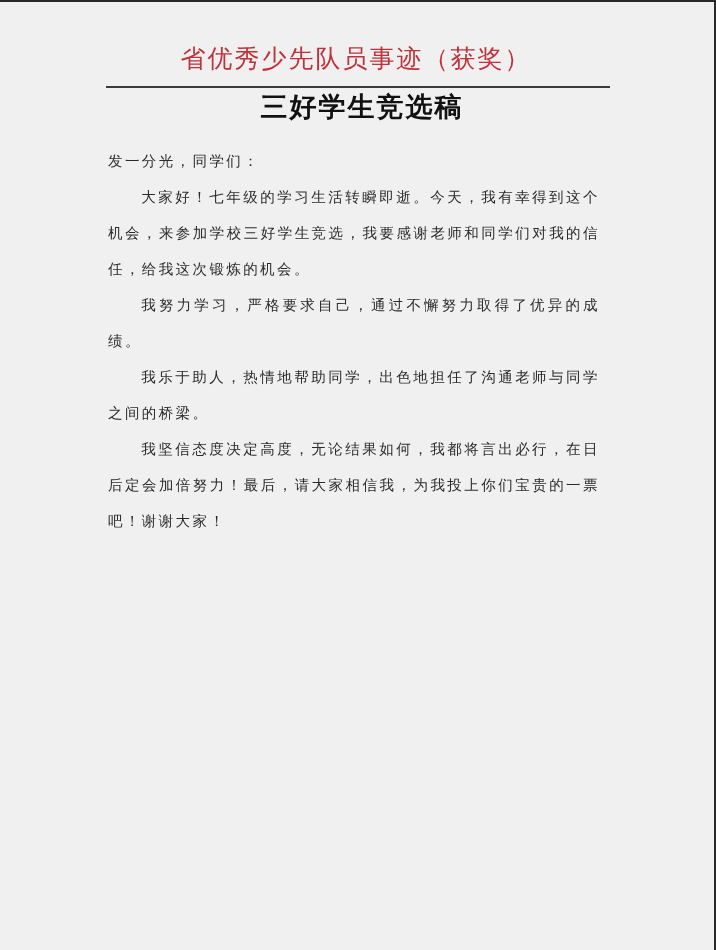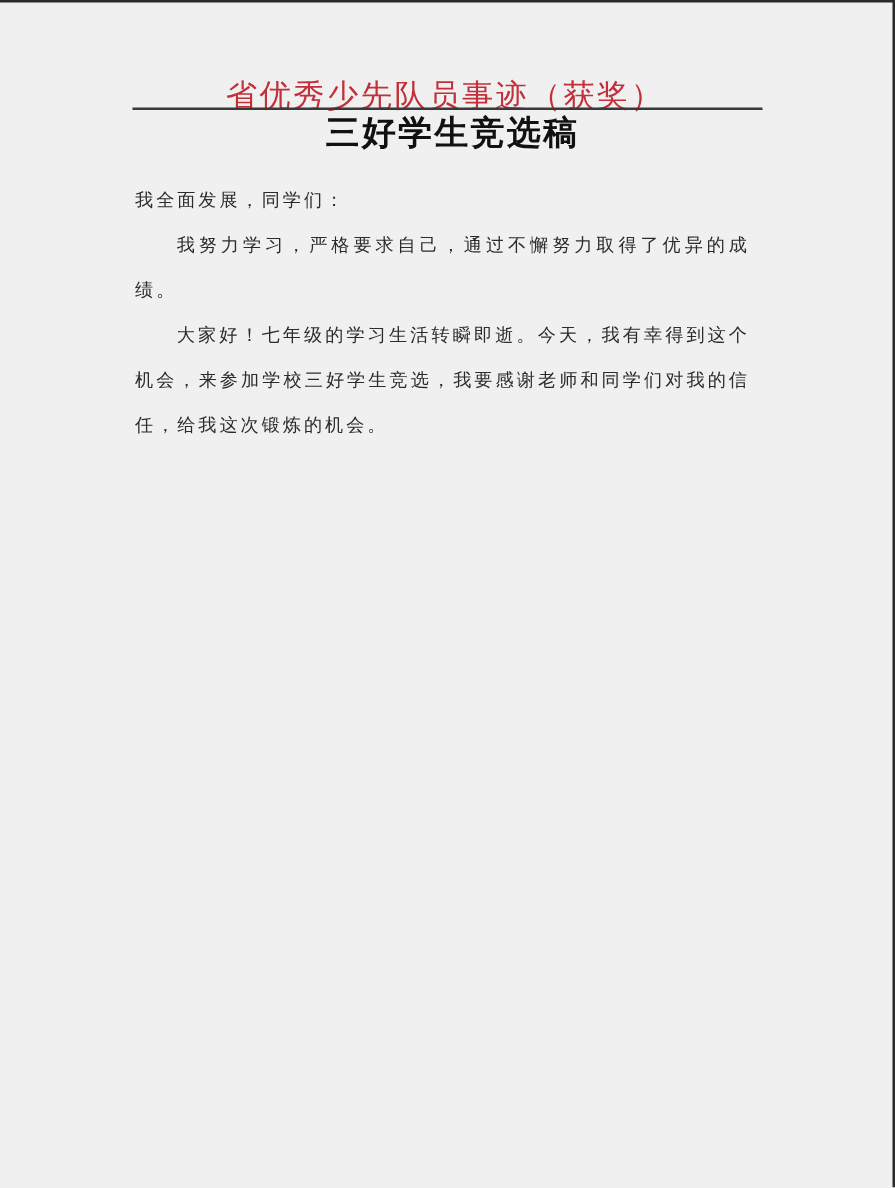--- a/index.html
+++ b/index.html
@@ -27,21 +27,21 @@
       background: #2a2a2a;
     }
     .page {
       position: absolute;
       left: 0; top: 0;
       width: 714px; height: 950px;
     }
     .series-title {
       position: absolute;
       left: 0; width: 716px;
-      top: 60px;
+      top: 42px;
       text-align: center;
       color: #c0313a;
       font-size: 25px;
       letter-spacing: 2px;
       line-height: 34px;
       white-space: nowrap;
       padding-left: 0;
     }
     .series-title span { display: inline-block; transform: translateX(-2px); }
     .divider {
@@ -90,17 +90,19 @@
 <div class="right-edge"></div>
 
 <div class="page">
   <div class="series-title">
     <span>省优秀少先队员事迹（获奖）</span>
   </div>
   <div class="divider"></div>
   <div class="doc-title">三好学生竞选稿</div>
 
   <div class="body-text">
-    <p class="greeting">我全面发展，同学们：</p>
+    <p class="greeting">发一分光，同学们：</p>
+    <p>大家好！七年级的学习生活转瞬即逝。今天，我有幸得到这个机会，来参加学校三好学生竞选，我要感谢老师和同学们对我的信任，给我这次锻炼的机会。</p>
     <p>我努力学习，严格要求自己，通过不懈努力取得了优异的成绩。</p>
-    <p>大家好！七年级的学习生活转瞬即逝。今天，我有幸得到这个机会，来参加学校三好学生竞选，我要感谢老师和同学们对我的信任，给我这次锻炼的机会。</p>
+    <p>我乐于助人，热情地帮助同学，出色地担任了沟通老师与同学之间的桥梁。</p>
+    <p>我坚信态度决定高度，无论结果如何，我都将言出必行，在日后定会加倍努力！最后，请大家相信我，为我投上你们宝贵的一票吧！谢谢大家！</p>
   </div>
 </div>
 
 </body></html>

